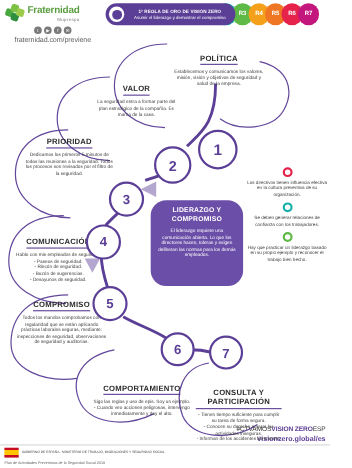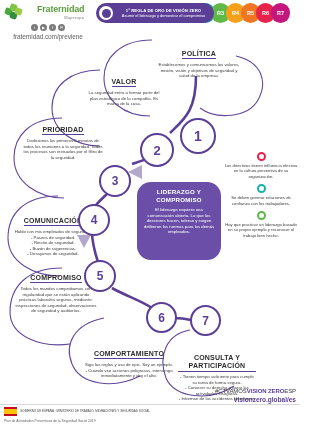--- a/index.html
+++ b/index.html
@@ -2,21 +2,21 @@
 <html><head>
 <meta charset="utf-8">
 <style>
   html,body{margin:0;padding:0;}
   body{width:300px;height:425px;background:#ffffff;font-family:"Liberation Sans",sans-serif;overflow:hidden;position:relative;}
   .root{position:relative;width:300px;height:425px;}
 
   
   .hdr{position:absolute;left:0;top:0;width:300px;height:34px;}
   .logo{position:absolute;left:5px;top:4px;width:86px;}
-  .logo-row{display:flex;align-items:center;gap:14px;}
+  .logo-row{display:flex;align-items:center;gap:2px;}
   .logo-mark{width:18px;height:16px;position:relative;flex:none;}
   .lf{position:absolute;width:7px;height:7px;border-radius:2px;background:#4aa83f;transform:rotate(18deg);}
   .lf2{background:#7dc242;}
   .lf3{background:#2f8f3e;}
   .lf4{background:#9ccb4a;}
   .logo-txt{font-size:9px;color:#5a9e3f;font-weight:bold;letter-spacing:-.2px;line-height:9px;}
   .logo-sub{font-size:4px;color:#7a7a7a;letter-spacing:.3px;text-align:right;margin-top:1px;}
   .socials{display:flex;gap:2px;justify-content:center;margin-top:4px;}
   .soc{width:7px;height:7px;border-radius:50%;background:#7a7a7a;color:#fff;font-size:4px;line-height:7px;text-align:center;}
   .logo-url{font-size:6.5px;color:#5f5f5f;text-align:center;margin-top:2px;letter-spacing:-.1px;}

